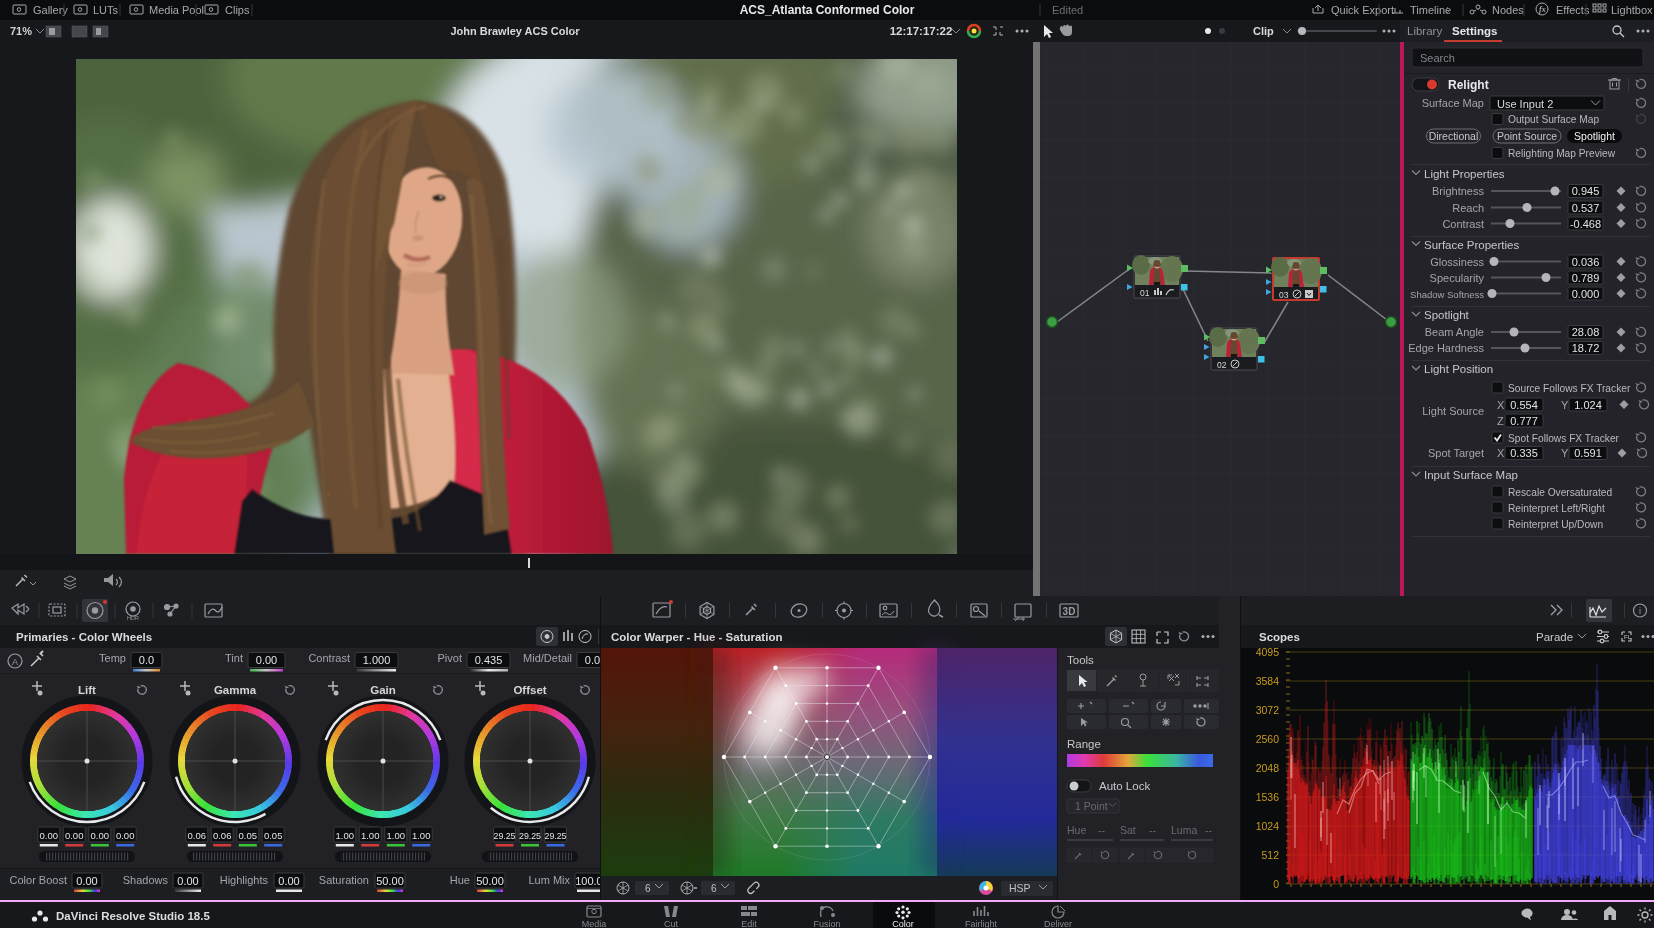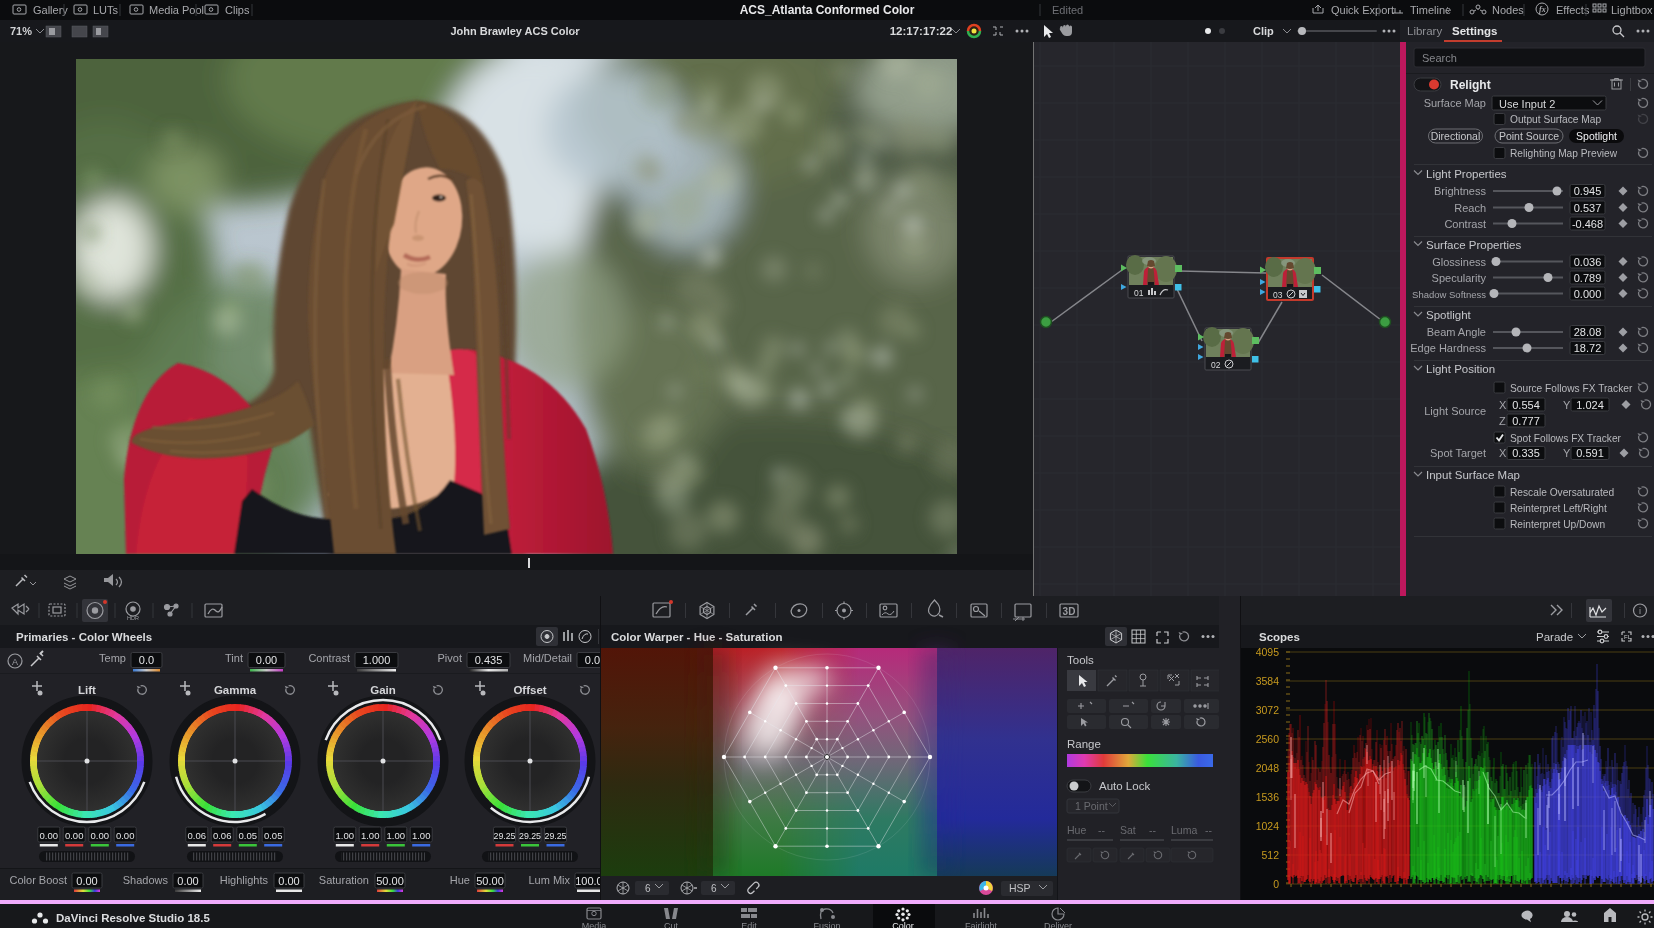--- a/index.html
+++ b/index.html
@@ -1,24 +1,24 @@
 <!DOCTYPE html>
 <html><head><meta charset="utf-8"><style>
 *{margin:0;padding:0;box-sizing:border-box}
 html,body{width:1654px;height:928px;overflow:hidden;background:#212126;font-family:"Liberation Sans",sans-serif;color:#c9cacd}
 #app{position:relative;width:1654px;height:928px}
 #topbar{position:absolute;left:0;top:0;width:1654px;height:20px;background:#0b0c0e}
 #row2{position:absolute;left:0;top:20px;width:1654px;height:22px;background:#b91c1c;border-bottom:7px solid #d946ef}
 #viewer{position:absolute;left:0;top:42px;width:1033px;height:554px;background:#17181b}
-#nodep{position:absolute;left:1033px;top:42px;width:367px;height:554px;background:#26262c;border-left:1px solid #737373}
-#rpanel{position:absolute;left:1400px;top:20px;width:254px;height:576px;background:#232329;border-left:6px solid #be185d}
+#nodep{position:absolute;left:1033px;top:42px;width:367px;height:554px;background:#26262c;border-left:7px solid #737373}
+#rpanel{position:absolute;left:1400px;top:20px;width:254px;height:576px;background:#232329;border-left:4px solid #be185d}
 #lpal{position:absolute;left:0;top:596px;width:622px;height:304px;background:#4d7c0f}
 #cpal{position:absolute;left:600px;top:596px;width:618px;height:304px;background:#212126;border-left:1px solid #101013}
 #scopes{position:absolute;left:1240px;top:596px;width:414px;height:304px;background:#212126;border-left:1px solid #101013}
-#appbar{position:absolute;left:0;top:900px;width:1654px;height:28px;background:#0c4a6e;border-top:4px solid #f0abfc}
+#appbar{position:absolute;left:0;top:900px;width:1654px;height:28px;background:#0c4a6e;border-top:2px solid #f0abfc}
 </style></head><body>
 <div id="app">
 <div id="topbar">
 <svg width="1654" height="20" style="position:absolute;left:0;top:0">
 <g fill="none" stroke="#a8a9ad" stroke-width="1">
 <rect x="13" y="5" width="13" height="9" rx="1"></rect>
           <rect x="74" y="5" width="13" height="9" rx="1"></rect>
           <rect x="130" y="5" width="13" height="9" rx="1"></rect>
           <rect x="205" y="5" width="13" height="9" rx="1"></rect>
 <circle cx="19" cy="9.5" r="1.8"></circle>

